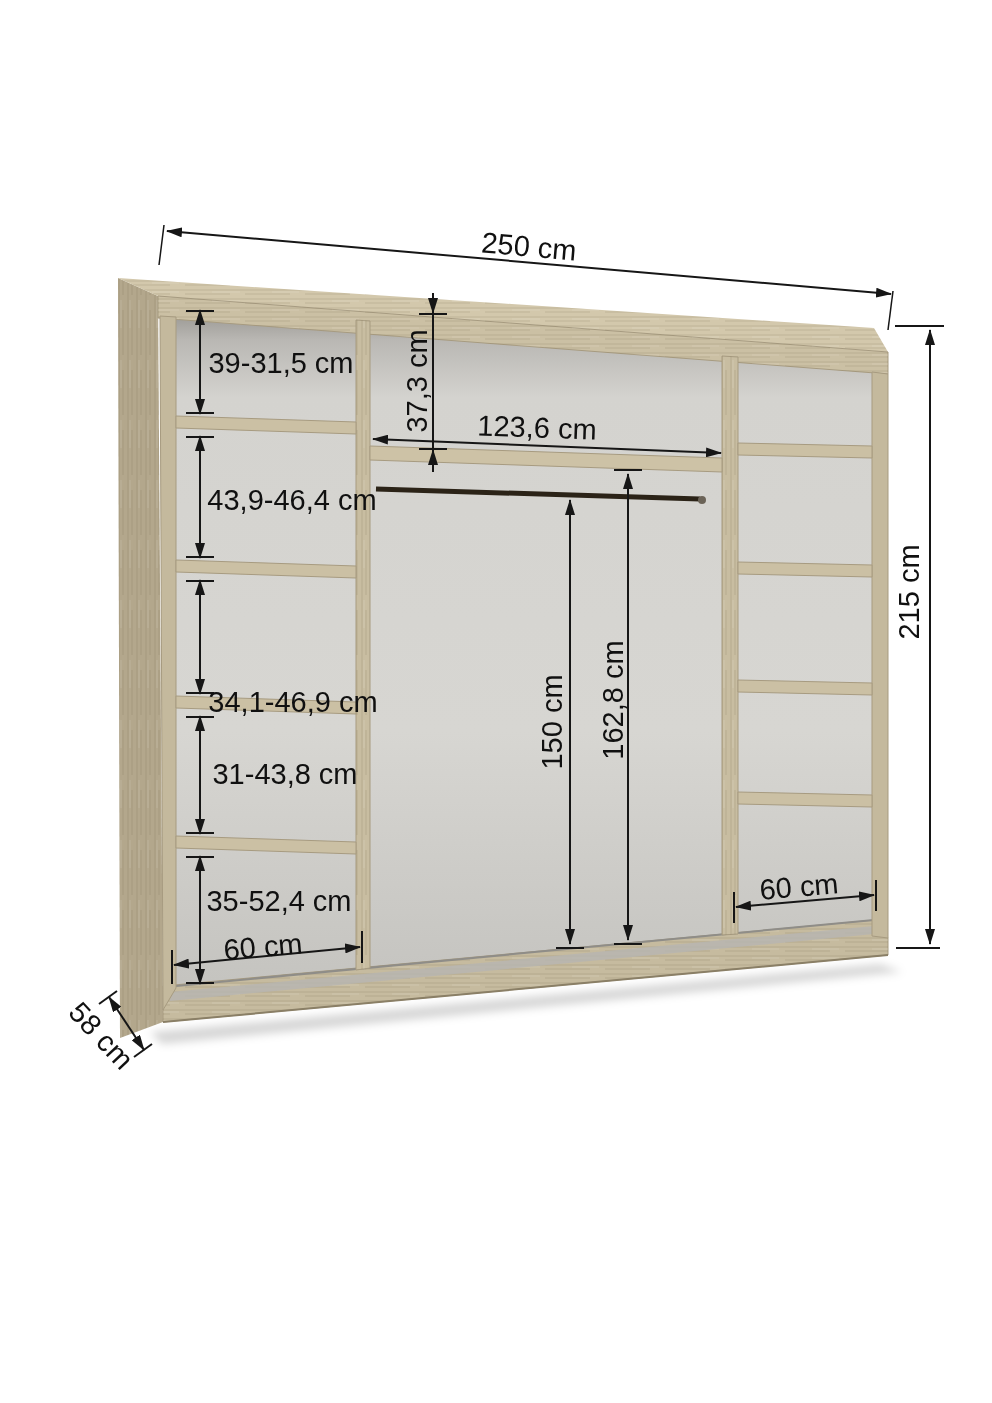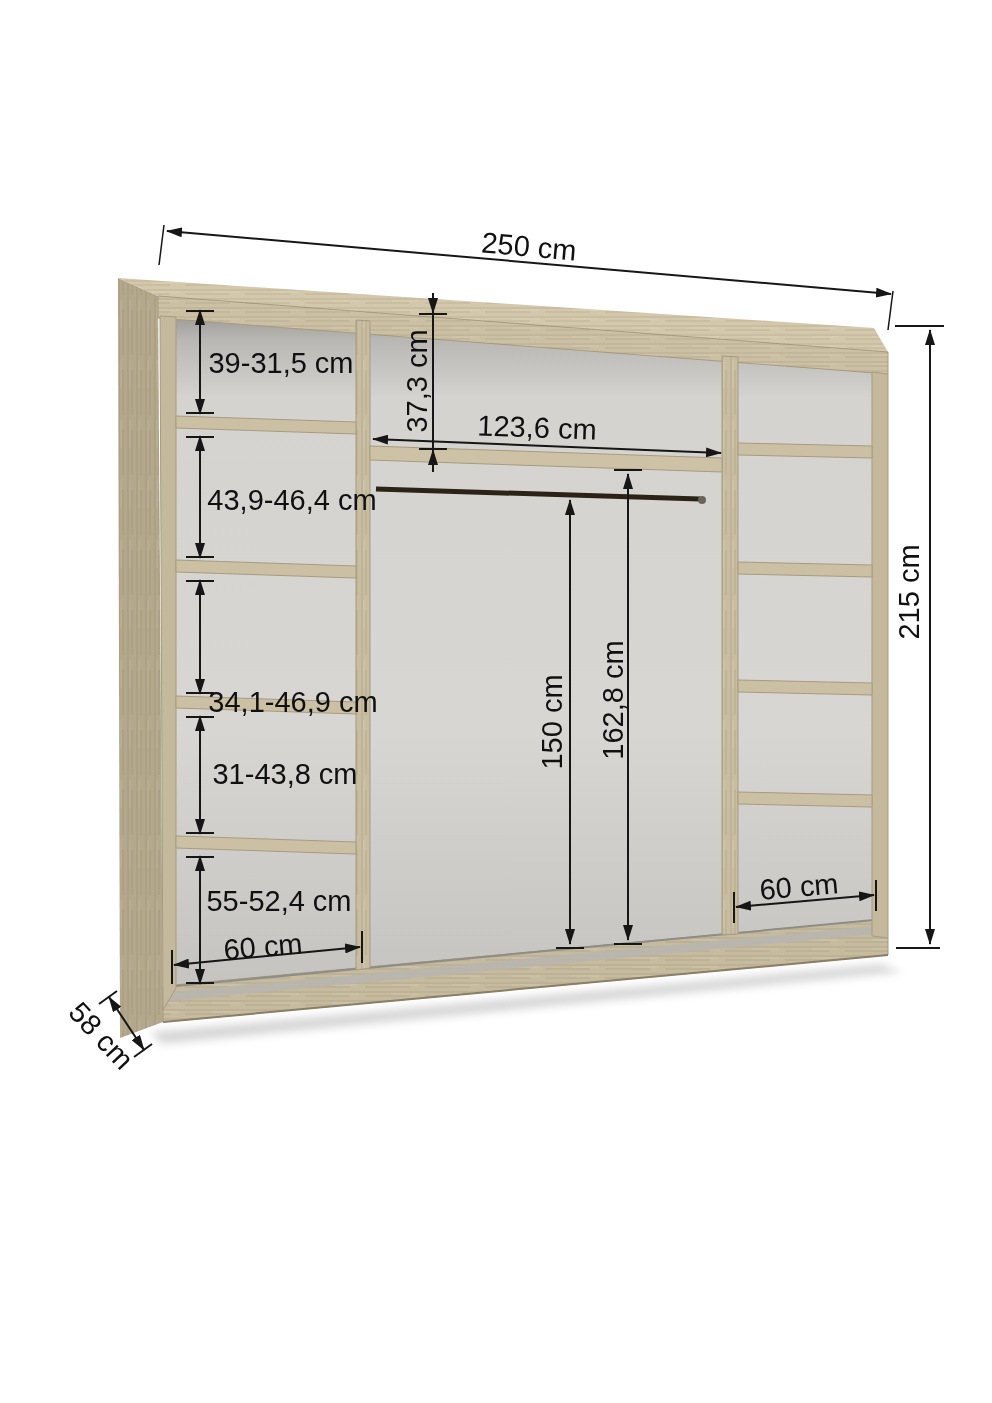--- a/index.html
+++ b/index.html
@@ -147,21 +147,21 @@
 </svg>
 
 <div class="dim-label l-250">250 cm</div>
 <div class="dim-label l-215">215 cm</div>
 <div class="dim-label l-58">58 cm</div>
 
 <div class="dim-label l-ca">39-31,5 cm</div>
 <div class="dim-label l-cb">43,9-46,4 cm</div>
 <div class="dim-label l-cc">34,1-46,9 cm</div>
 <div class="dim-label l-cd">31-43,8 cm</div>
-<div class="dim-label l-ce">55-52,4 cm</div>
+<div class="dim-label l-ce">35-52,4 cm</div>
 <div class="dim-label l-60l">60 cm</div>
 
 <div class="dim-label l-37">37,3 cm</div>
 <div class="dim-label l-123">123,6 cm</div>
 <div class="dim-label l-150">150 cm</div>
 <div class="dim-label l-162">162,8 cm</div>
 
 <div class="dim-label l-60r">60 cm</div>
 
 </div>

